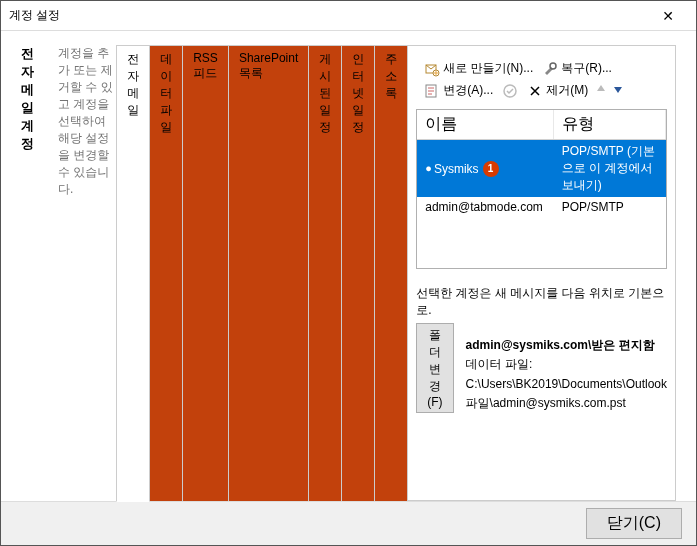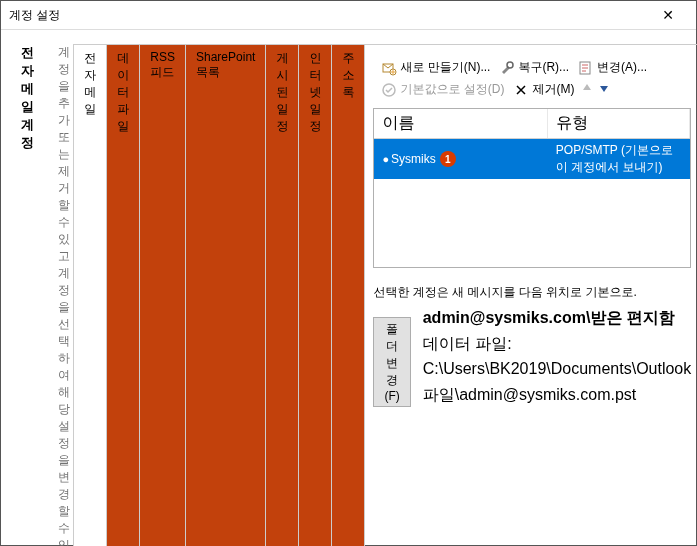--- a/index.html
+++ b/index.html
@@ -1,19 +1,19 @@
 <!DOCTYPE html>
 <html><head>
 <meta charset="utf-8">
 <style>
 * { box-sizing: border-box; margin: 0; padding: 0; }
 body { font-family: "Malgun Gothic", "Segoe UI", sans-serif; font-size: 12px; background: #fff; color: #000; }
 .window { width: 697px; height: 546px; border: 1px solid #555; position: relative; background: #fff; display: flex; flex-direction: column; }
 .titlebar { height: 30px; display: flex; align-items: center; padding: 0 8px; border-bottom: 1px solid #ddd; }
-.titlebar-title { flex: 1; font-size: 12px; }
+.titlebar-title { flex: 1; font-size: 12px; font-family: Liberation Serif, serif; }
 .close-btn { width: 40px; height: 28px; display: flex; align-items: center; justify-content: center; cursor: pointer; font-size: 14px; }
 .content { padding: 14px 20px 0 20px; flex: 1; display: flex; flex-direction: row; }
 .section-title { font-weight: bold; font-size: 13px; margin-bottom: 6px; }
 .section-desc { font-size: 12px; margin-left: 24px; margin-bottom: 18px; color: #737373; }
 .divider { border: none; border-top: 1px solid #ccc; margin: 4px 0 10px 0; }
 .tabs { display: flex; }
 .tab { padding: 5px 10px; border: 1px solid #ccc; border-bottom: none; background: #fff; cursor: pointer; font-size: 12px; margin-right: -1px; position: relative; }
 .tab.active { background: #fff; z-index: 2; border-bottom: 1px solid #fff; margin-bottom: -1px; }
 .tab:not(.active) { background: #c2410c; }
 .tab-panel { border: 1px solid #ccc; padding: 10px 8px; flex: 1; display: flex; flex-direction: column; }
@@ -25,21 +25,21 @@
 .table { width: 100%; border-collapse: collapse; }
 .table th { text-align: left; font-weight: normal; padding: 4px 8px; background: #fff; border-bottom: 1px solid #d0d0d0; border-right: 1px solid #e8e8e8; font-size: 16px; }
 .table td { padding: 3px 8px; font-size: 12px; }
 .table tr.selected td { background: #0078d7; color: #fff; }
 .row-check { color: #0078d7; font-size: 11px; margin-right: 2px; }
 tr.selected .row-check { color: #fff; }
 .badge { display: inline-flex; width: 16px; height: 16px; background: #d83b01; color: #fff; border-radius: 50%; align-items: center; justify-content: center; font-size: 10px; font-weight: bold; margin-left: 4px; }
 .delivery { margin-top: 16px; font-size: 12px; }
 .delivery-row { display: flex; align-items: flex-end; gap: 12px; margin-top: 4px; }
 .folder-btn { padding: 3px 10px; border: 1px solid #adadad; background: #e1e1e1; cursor: pointer; font-size: 12px; }
-.delivery-info { font-size: 16px; line-height: 1.6; }
+.delivery-info { font-size: 12px; line-height: 1.6; }
 .delivery-info .bold { font-weight: bold; }
 .footer { height: 44px; display: flex; justify-content: flex-end; align-items: center; padding: 0 14px; border-top: 1px solid #ddd; background: #f0f0f0; }
 .close-dialog-btn { padding: 4px 20px; border: 1px solid #adadad; background: #e1e1e1; cursor: pointer; font-size: 16px; }
 .arrow-btn { color: #999; cursor: default; padding: 0 2px; }
 </style>
 </head>
 <body>
 
 <div class="window">
   <div class="titlebar">
@@ -95,21 +95,20 @@
           </span>
           <span>변경(A)...</span>
         </div>
         <div class="tool-btn disabled">
           <span class="tool-icon">
             <svg width="16" height="16" viewBox="0 0 16 16">
                 <circle cx="8" cy="8" r="6" fill="none" stroke="#bbb" stroke-width="1.5"></circle>
                 <path d="M5 8 L7 10 L11 6" stroke="#bbb" fill="none" stroke-width="1.5"></path>
               </svg>
           </span>
-          <span>기본값으로 설정(D)</span>
         </div>
         <div class="tool-btn">
           <span class="tool-icon">
             <svg width="16" height="16" viewBox="0 0 16 16">
                 <path d="M4 4 L12 12 M12 4 L4 12" stroke="#000" stroke-width="1.5"></path>
               </svg>
           </span>
           <span>제거(M)</span>
         </div>
         <span class="arrow-btn">
@@ -130,20 +129,24 @@
             <tr>
               <th style="width:55%">이름</th>
               <th>유형</th>
             </tr>
           </thead>
           <tbody id="table-body">
               <tr class="selected">
                 <td><span class="row-check">●</span><span>Sysmiks</span><span class="badge">1</span></td>
                 <td>POP/SMTP (기본으로 이 계정에서 보내기)</td>
               </tr>
+              <tr>
+                <td><span>admin@tabmode.com</span></td>
+                <td>POP/SMTP</td>
+              </tr>
             </tbody>
         </table>
       </div>
 
       <div class="delivery">
         <div>선택한 계정은 새 메시지를 다음 위치로 기본으로.</div>
         <div class="delivery-row">
           <button class="folder-btn">
             <span>폴더 변경(F)</span>
           </button>

